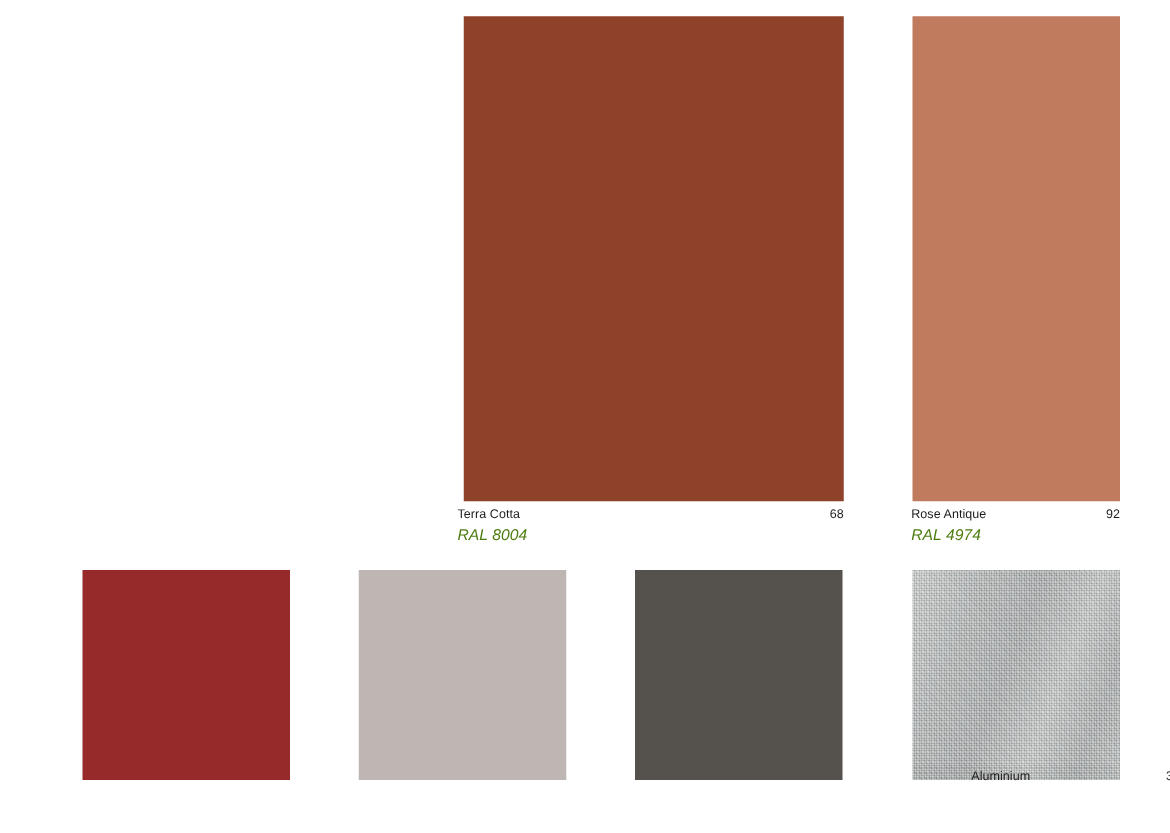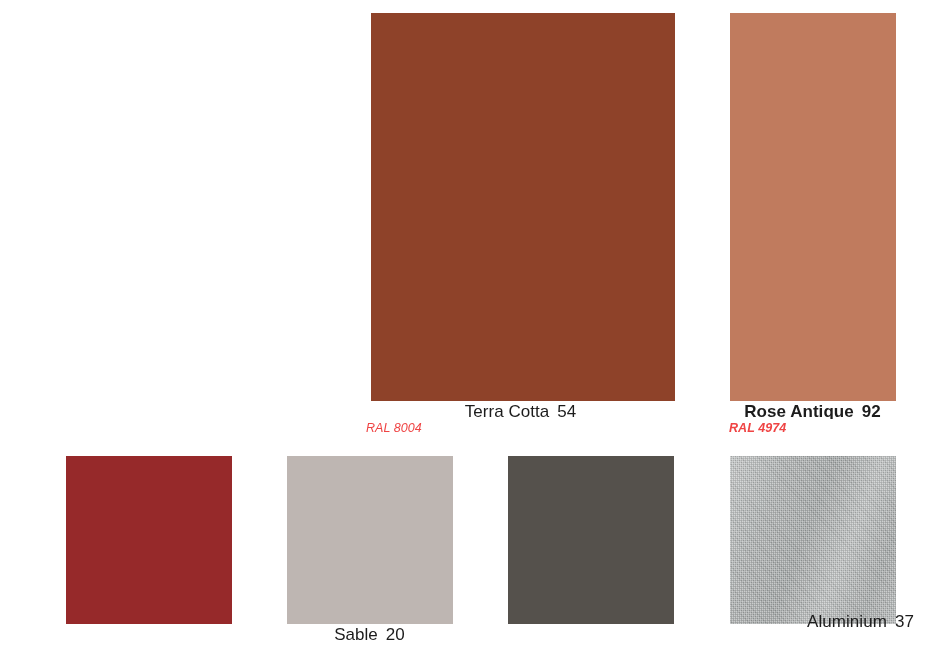--- a/index.html
+++ b/index.html
@@ -71,22 +71,22 @@
   .swatch-caption {
     position: absolute;
     left: 0;
     width: 100%;
     box-sizing: border-box;
   }
 
   .caption-primary {
     display: flex;
     align-items: baseline;
-    justify-content: center;
-    font-size: 17px;
+    justify-content: space-between;
+    font-size: 10px;
     line-height: 15px;
     color: #1c1c1c;
     letter-spacing: 0.05px;
   }
 
   .swatch-name {
     white-space: nowrap;
     overflow: hidden;
     text-overflow: ellipsis;
     padding-right: 8px;
@@ -95,64 +95,58 @@
   .swatch-number {
     white-space: nowrap;
     flex: 0 0 auto;
     text-align: right;
   }
 
   .swatch-code {
     font-size: 12.5px;
     line-height: 16px;
     font-style: italic;
-    color: #ef4444;
+    color: #4d7c0f;
     letter-spacing: 0.05px;
     margin-top: 1px;
   }
 
   .swatch-code:empty {
     display: none;
   }
 </style>
 </head>
 <body>
 
 <div id="palette-canvas">
     <div class="swatch-cell" style="left: 371px; top: 13px; width: 304px; height: 432px;">
       <div class="swatch-chip" style="height: 388px; background-color: rgb(142, 66, 41);"></div>
       <div class="swatch-caption" style="top: 391px; left: -5px; width: 309px;">
         <div class="caption-primary">
           <span class="swatch-name">Terra Cotta</span>
-          <span class="swatch-number">54</span>
+          <span class="swatch-number">68</span>
         </div>
         <div class="swatch-code">RAL 8004</div>
       </div>
     </div>
-    <div class="swatch-cell" style="left: 730px; top: 13px; width: 166px; height: 432px; font-weight: bold;">
+    <div class="swatch-cell" style="left: 730px; top: 13px; width: 166px; height: 432px;">
       <div class="swatch-chip" style="height: 388px; background-color: rgb(192, 123, 94);"></div>
       <div class="swatch-caption" style="top: 391px; left: -1px; width: 167px;">
         <div class="caption-primary">
           <span class="swatch-name">Rose Antique</span>
           <span class="swatch-number">92</span>
         </div>
         <div class="swatch-code">RAL 4974</div>
       </div>
     </div>
     <div class="swatch-cell" style="left: 66px; top: 456px; width: 166px; height: 212px;">
       <div class="swatch-chip" style="height: 168px; background-color: rgb(150, 41, 42);"></div>
     </div>
     <div class="swatch-cell" style="left: 287px; top: 456px; width: 166px; height: 212px;">
       <div class="swatch-chip" style="height: 168px; background-color: rgb(190, 182, 178);"></div>
-      <div class="swatch-caption" style="top: 171px; left: -1px; width: 167px;">
-        <div class="caption-primary">
-          <span class="swatch-name">Sable</span>
-          <span class="swatch-number">20</span>
-        </div>
-      </div>
     </div>
     <div class="swatch-cell" style="left: 508px; top: 456px; width: 166px; height: 212px;">
       <div class="swatch-chip" style="height: 168px; background-color: rgb(85, 81, 76);"></div>
     </div>
     <div class="swatch-cell" style="left: 730px; top: 456px; width: 166px; height: 212px;">
       <div class="swatch-chip metallic" style="height: 168px; background-color: rgb(169, 173, 173);"></div>
       <div class="swatch-caption" style="top: 158px; left: -1px; width: 167px; margin-left: 48px;">
         <div class="caption-primary">
           <span class="swatch-name">Aluminium</span>
           <span class="swatch-number">37</span>

